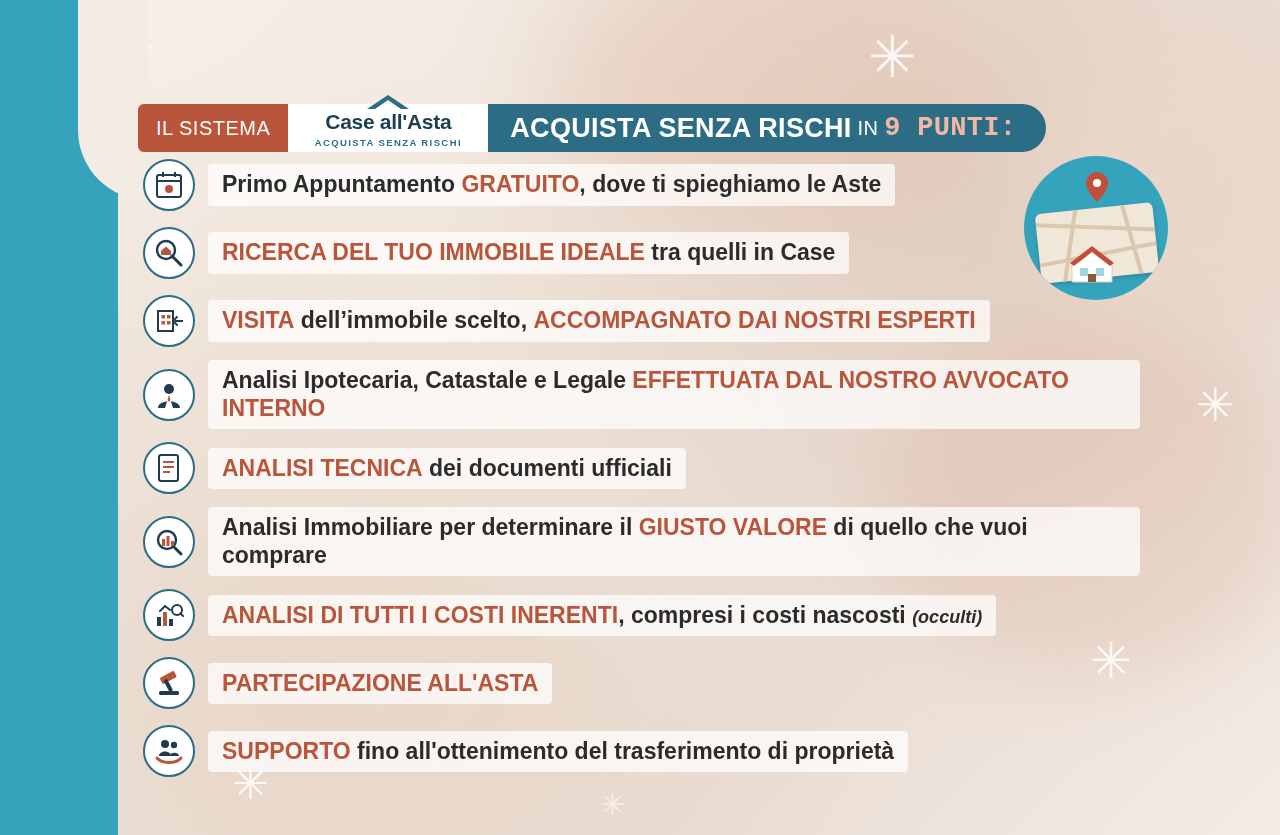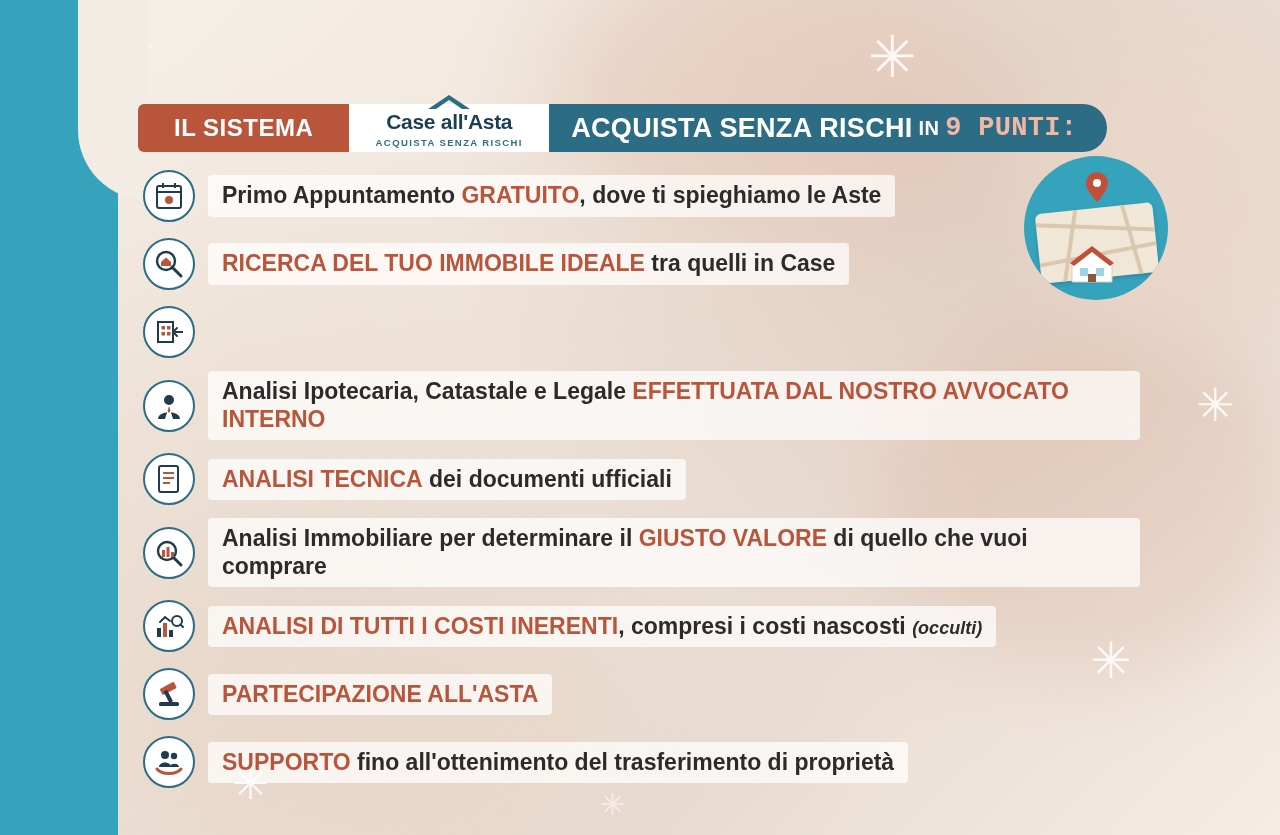--- a/index.html
+++ b/index.html
@@ -78,27 +78,27 @@
     position: absolute;
     left: 138px;
     top: 104px;
     display: flex;
     align-items: stretch;
     height: 48px;
   }
   .badge-sistema {
     background: #b8553a;
     color: #ffffff;
-    font-weight: bold;
-    font-size: 24px;
+    font-weight: normal;
+    font-size: 20px;
     letter-spacing: .5px;
     display: flex;
     align-items: center;
     justify-content: center;
-    padding: 0 36px;
+    padding: 0 18px;
     border-top-left-radius: 6px;
     border-bottom-left-radius: 6px;
   }
   .logo-box {
     background: #ffffff;
     display: flex;
     flex-direction: column;
     align-items: center;
     justify-content: center;
     padding: 3px 12px 18px 12px;
@@ -140,21 +140,21 @@
     padding: 0 30px 0 22px;
     border-top-right-radius: 24px;
     border-bottom-right-radius: 24px;
     font-size: 27px;
     font-weight: bold;
     letter-spacing: .3px;
     white-space: nowrap;
   }
   .banner-title .small {
     font-size: 20px;
-    font-weight: bold;
+    font-weight: normal;
     margin: 0 6px;
     text-align: right;
   }
   .banner-title .accent {
     color: #f2b8a4;
     font-family: Liberation Mono, monospace;
   }
 
   
   .photo-badge {
@@ -197,21 +197,21 @@
     left: 62px;
     top: 16px;
     width: 22px;
     height: 30px;
   }
 
   
   .list {
     position: absolute;
     left: 140px;
-    top: 167px;
+    top: 156px;
     width: 1000px;
   }
   .row {
     display: flex;
     align-items: center;
     margin-bottom: 10px;
     min-height: 54px;
   }
   .icon-wrap {
     flex: 0 0 58px;
@@ -360,20 +360,23 @@
             <rect x="4" y="4" width="15" height="20" fill="none" stroke="#1f3b4d" stroke-width="2"></rect>
             <rect x="7.5" y="8" width="3.5" height="3.5" fill="#b8553a"></rect>
             <rect x="13" y="8" width="3.5" height="3.5" fill="#b8553a"></rect>
             <rect x="7.5" y="14" width="3.5" height="3.5" fill="#b8553a"></rect>
             <rect x="13" y="14" width="3.5" height="3.5" fill="#b8553a"></rect>
             <line x1="21" y1="14" x2="29" y2="14" stroke="#1f3b4d" stroke-width="2"></line>
             <path d="M23 10 L19 14 L23 18" fill="none" stroke="#1f3b4d" stroke-width="2" stroke-linecap="round" stroke-linejoin="round"></path>
           </svg>
         </div>
       </div>
+      <div class="row-text">
+        <span class="hl">VISITA</span><span> dell’immobile scelto, </span><span class="hl">ACCOMPAGNATO DAI NOSTRI ESPERTI</span>
+      </div>
     </div>
 
     <div class="row">
       <div class="icon-wrap">
         <div class="icon-circle">
           <svg width="30" height="30" viewBox="0 0 30 30">
             <circle cx="15" cy="9" r="5" fill="#1f3b4d"></circle>
             <path d="M4 28 C4 19 26 19 26 28 Z" fill="#1f3b4d"></path>
             <path d="M15 15 L11 28 L19 28 Z" fill="#ffffff"></path>
             <path d="M15 15 L13.5 20 L15 22 L16.5 20 Z" fill="#b8553a"></path>

